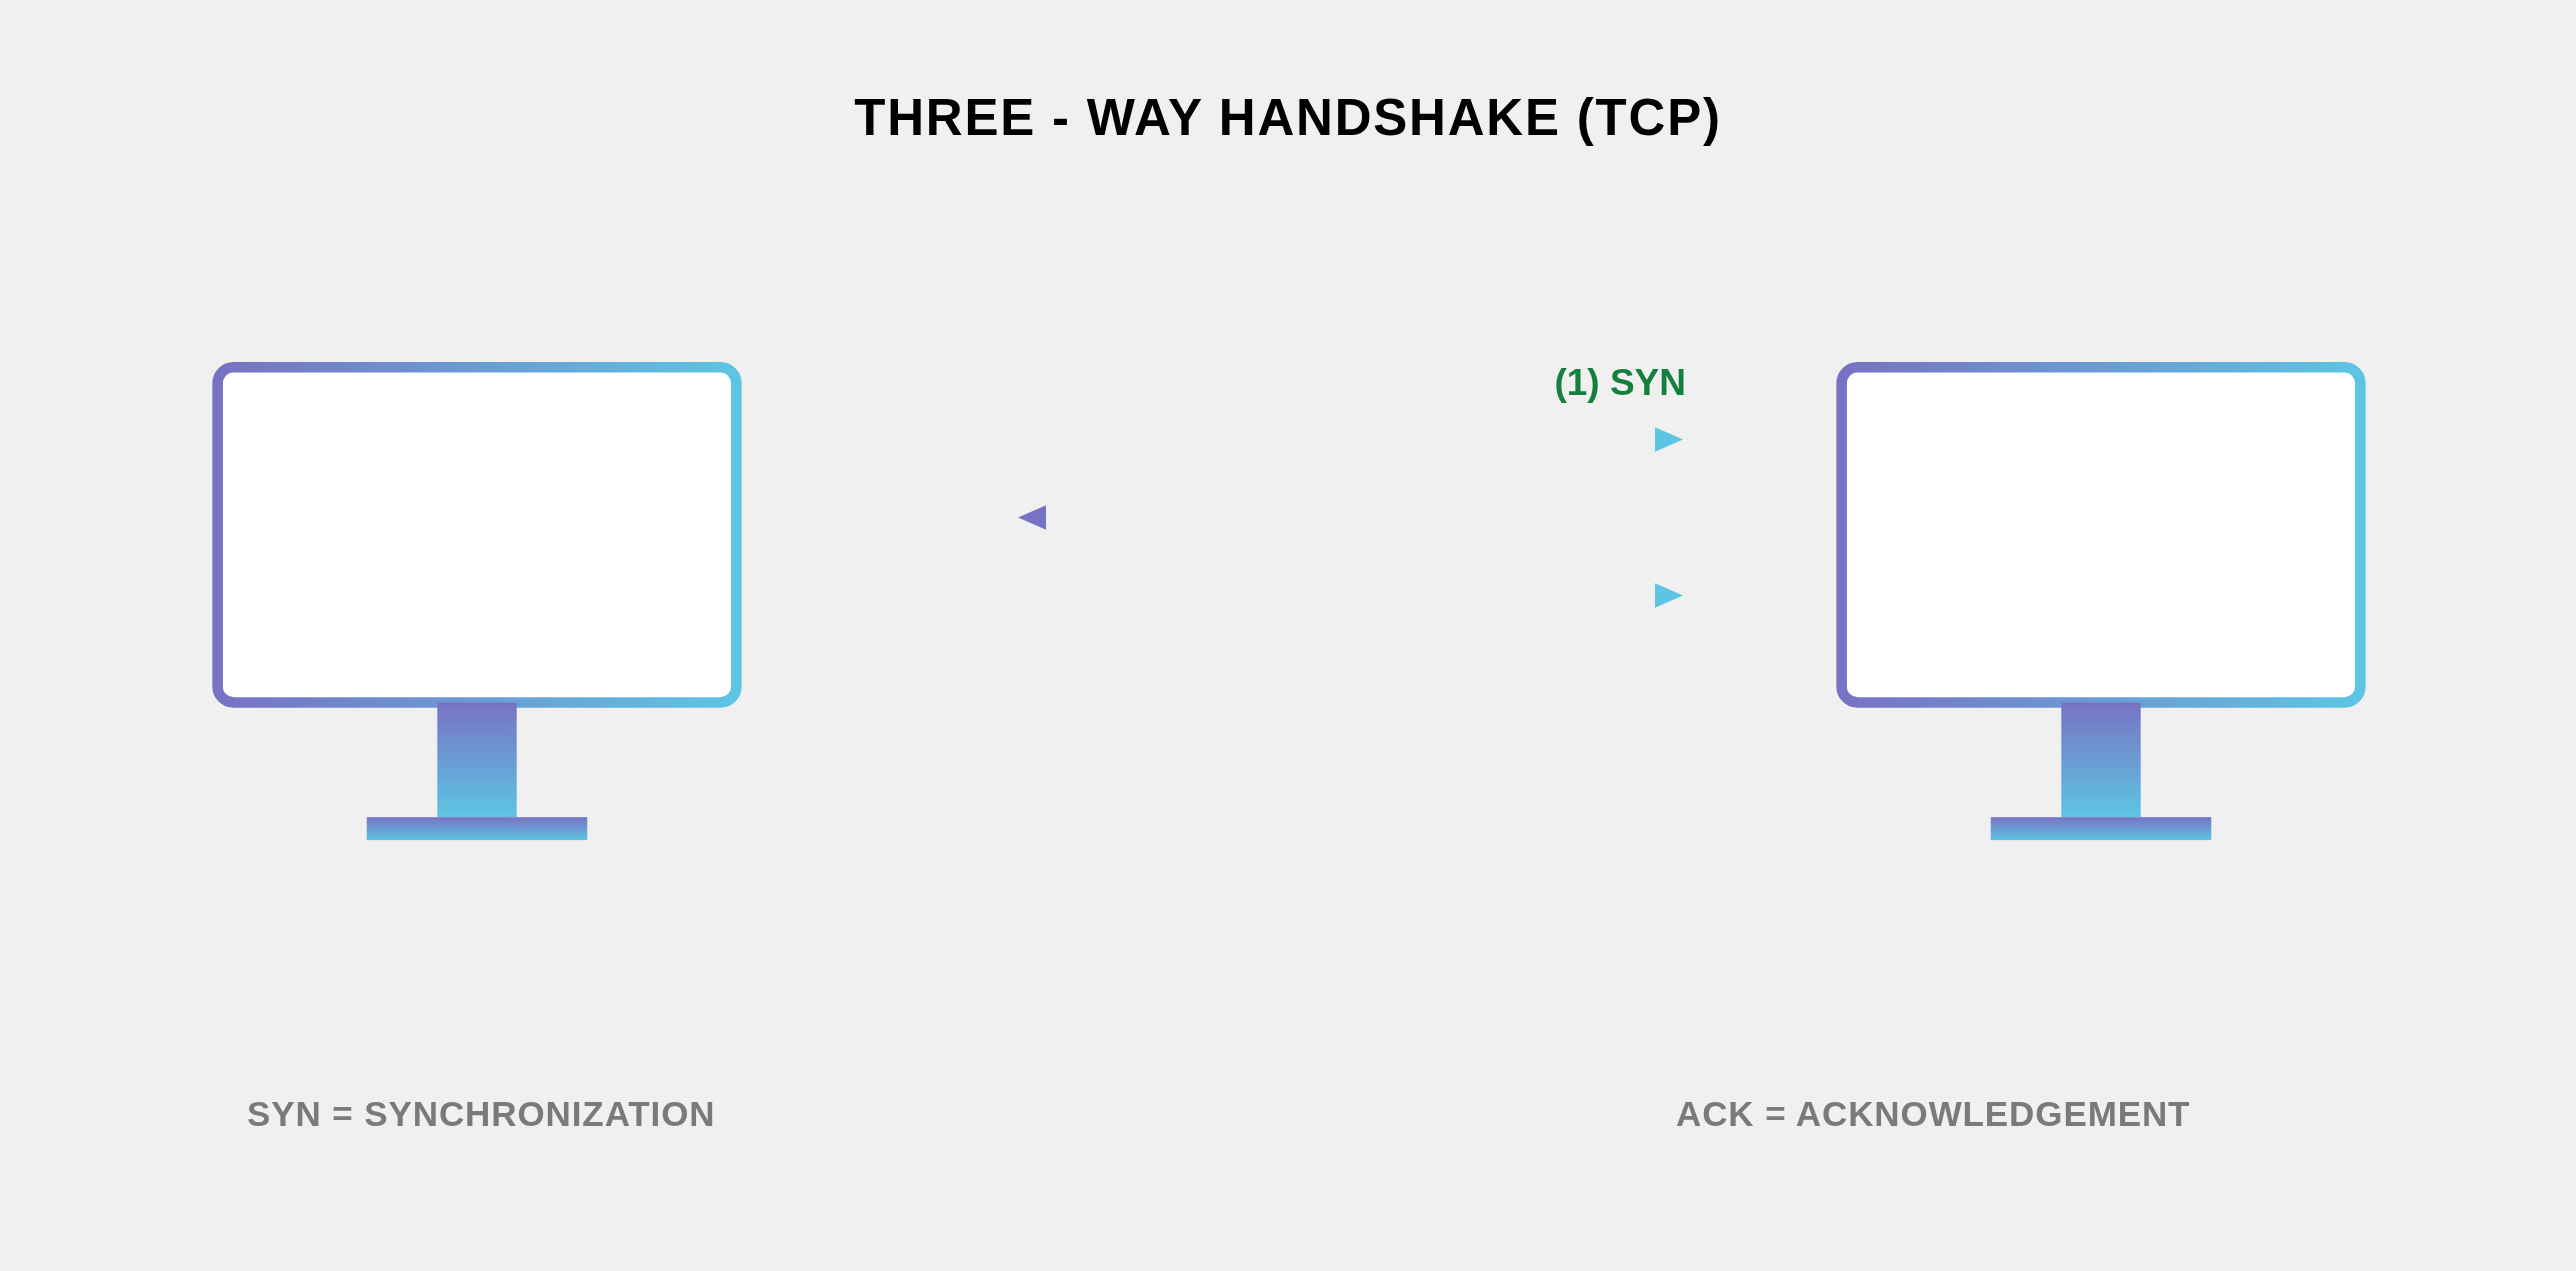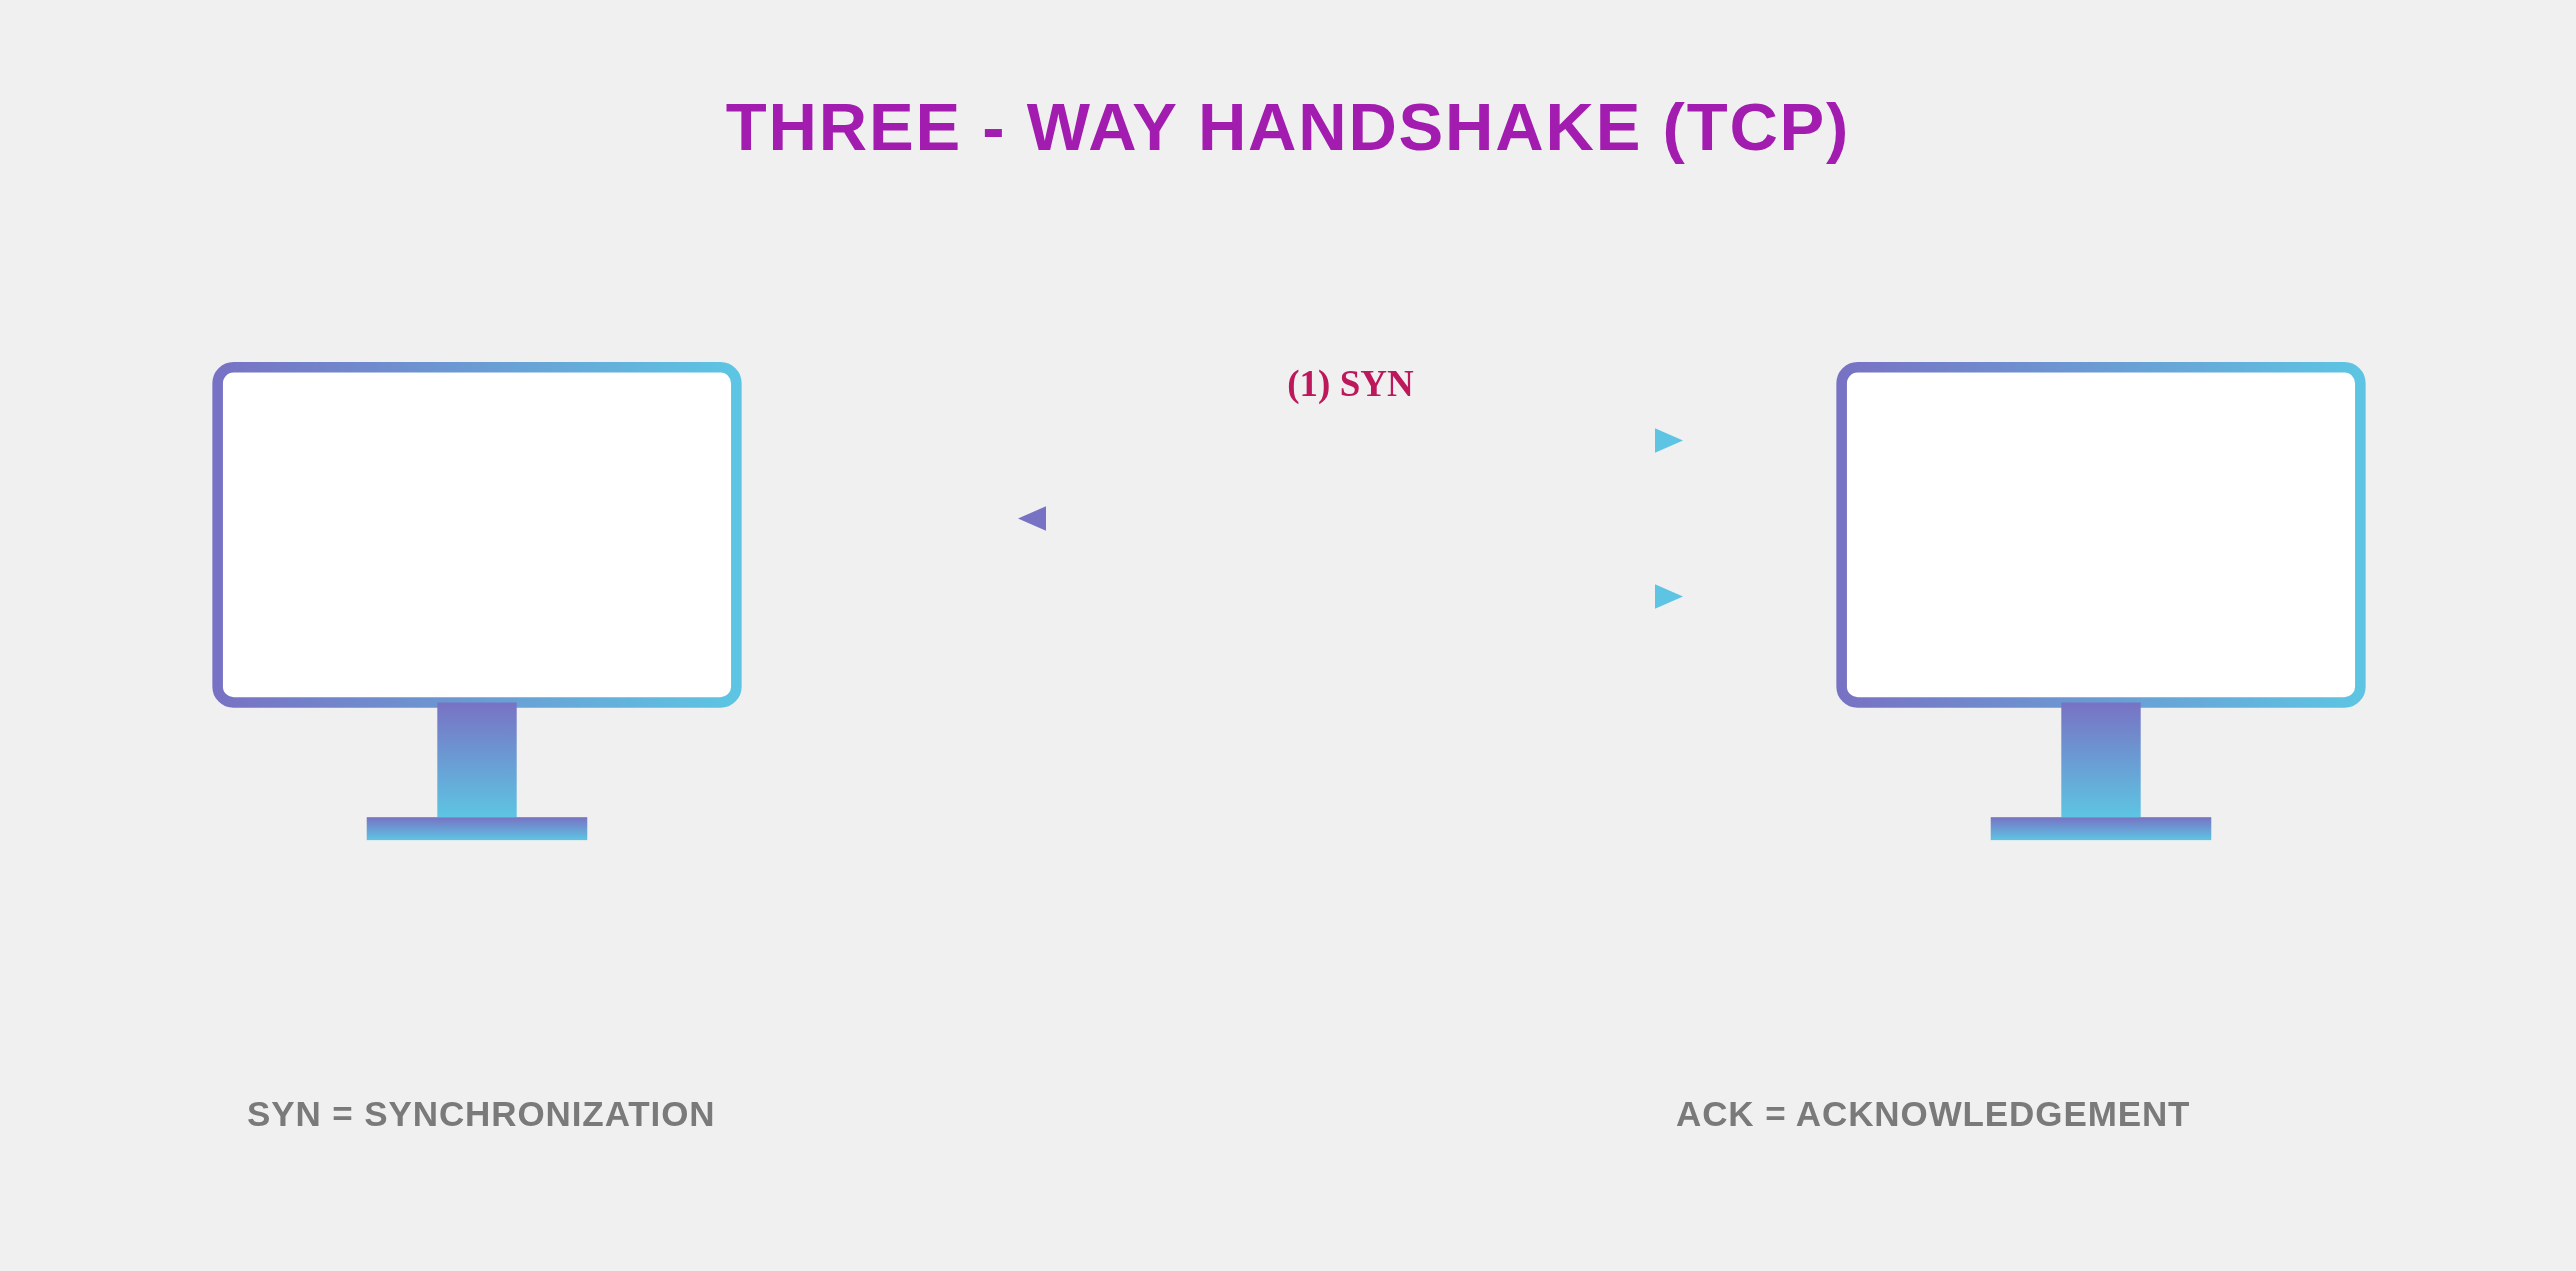--- a/index.html
+++ b/index.html
@@ -13,23 +13,23 @@
       background: #f0f0f0;
       font-family: -apple-system, BlinkMacSystemFont, "Segoe UI", Arial, sans-serif;
       position: relative;
       overflow: hidden;
     }
     .title {
       position: absolute;
       top: 88px;
       left: 50%;
       transform: translateX(-50%);
-      font-size: 67px;
+      font-size: 51px;
       font-weight: 600;
-      color: #a21caf;
+      color: #000000;
       letter-spacing: 1.8px;
       text-align: center;
     }
     .monitor-container {
       position: absolute;
     }
     .monitor-left {
       left: 212px;
       top: 362px;
     }
@@ -39,24 +39,23 @@
     }
     .arrows-container {
       position: absolute;
       left: 1015px;
       top: 362px;
       width: 671px;
     }
     .step-label {
       font-size: 37px;
       font-weight: 700;
-      color: #be185d;
-      text-align: center;
+      color: #15803d;
+      text-align: right;
       margin-bottom: 17.7px;
-      font-family: Liberation Serif, serif;
     }
     .arrow-wrapper {
       margin-bottom: 40px;
     }
     .legend {
       position: absolute;
       bottom: 137px;
       font-size: 35px;
       font-weight: 700;
       color: #7a7a7a;

